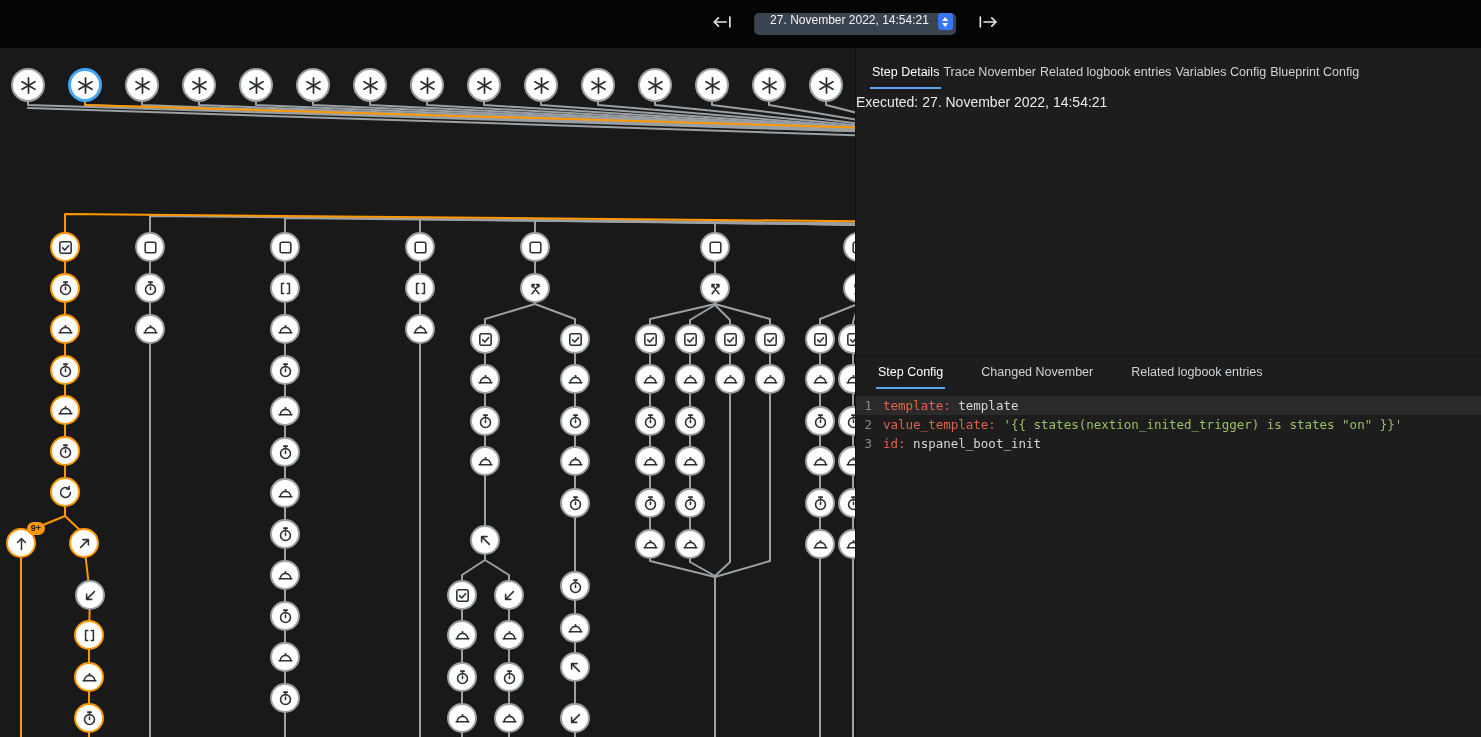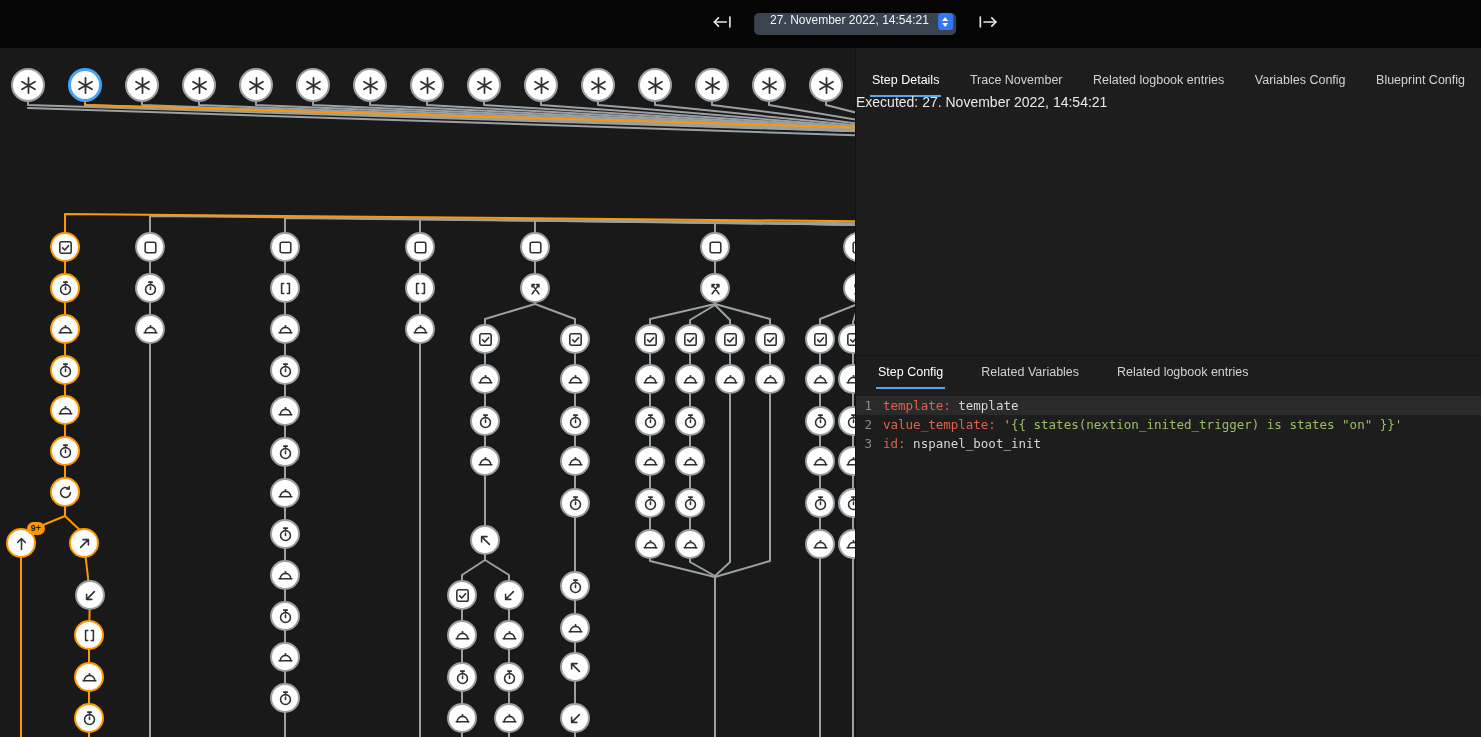--- a/index.html
+++ b/index.html
@@ -29,21 +29,21 @@
   .node.active{border-color:#ff9800;}
   .node.trigger{width:34px;height:34px;margin:-17px 0 0 -17px;}
   .node.trigger svg{width:19px;height:19px;}
   .node.selected{border-color:#42a5f5;border-width:3px;}
   .badge{position:absolute;top:-8px;right:-11px;background:#ff9800;color:#1b1b1b;
          font:700 9px "Liberation Sans",sans-serif;padding:2px 4px;border-radius:8px;line-height:1;}
 
   
   .panel{position:absolute;left:855px;top:48px;right:0;bottom:0;background:#1d1d1d;border-left:1px solid #101010;box-sizing:border-box;}
   .tabbar{display:flex;align-items:flex-end;}
-  .tabbar-top{justify-content:space-between;height:33px;padding:16px 14px;}
+  .tabbar-top{height:33px;padding:8px 14px;}
   .tabbar-bottom{gap:34px;height:33px;padding:0 0 0 20px;}
   .tab{color:#cfd3d7;font-size:12.5px;cursor:pointer;white-space:nowrap;}
   .tab-label{display:inline-block;padding:7px 2px 8px;border-bottom:2px solid transparent;}
   .tab.active{color:#fff;}
   .tab.active .tab-label{border-bottom-color:#58a6f2;}
   .executed{position:absolute;left:0;top:46px;font-size:14px;color:#eaeaea;}
   .section2{position:absolute;left:0;right:0;top:307px;bottom:0;border-top:1px solid #151515;}
   .code-editor{position:absolute;top:40px;left:0;right:0;
                font-family:"DejaVu Sans Mono",monospace;font-size:12.5px;line-height:19px;color:#d6d6d6;}
   .code-line{display:flex;white-space:pre;height:19px;align-items:center;}
@@ -833,21 +833,21 @@
       <div class="tab"><span class="tab-label">Related logbook entries</span></div>
       <div class="tab"><span class="tab-label">Variables Config</span></div>
       <div class="tab"><span class="tab-label">Blueprint Config</span></div>
     </div>
 
     <div class="executed">Executed: 27. November 2022, 14:54:21</div>
 
     <div class="section2">
       <div class="tabbar tabbar-bottom">
         <div class="tab active"><span class="tab-label">Step Config</span></div>
-        <div class="tab"><span class="tab-label">Related Variables</span></div>
+        <div class="tab"><span class="tab-label">Changed November</span></div>
         <div class="tab"><span class="tab-label">Related logbook entries</span></div>
       </div>
 
       <div class="code-editor">
         <div class="code-line active">
           <span class="ln">1</span><span class="key">template:</span><span class="plain"> template</span>
         </div>
         <div class="code-line">
           <span class="ln">2</span><span class="key">value_template:</span><span class="plain"> </span><span class="str">'{{ states(nextion_inited_trigger) is states "on" }}'</span>
         </div>

